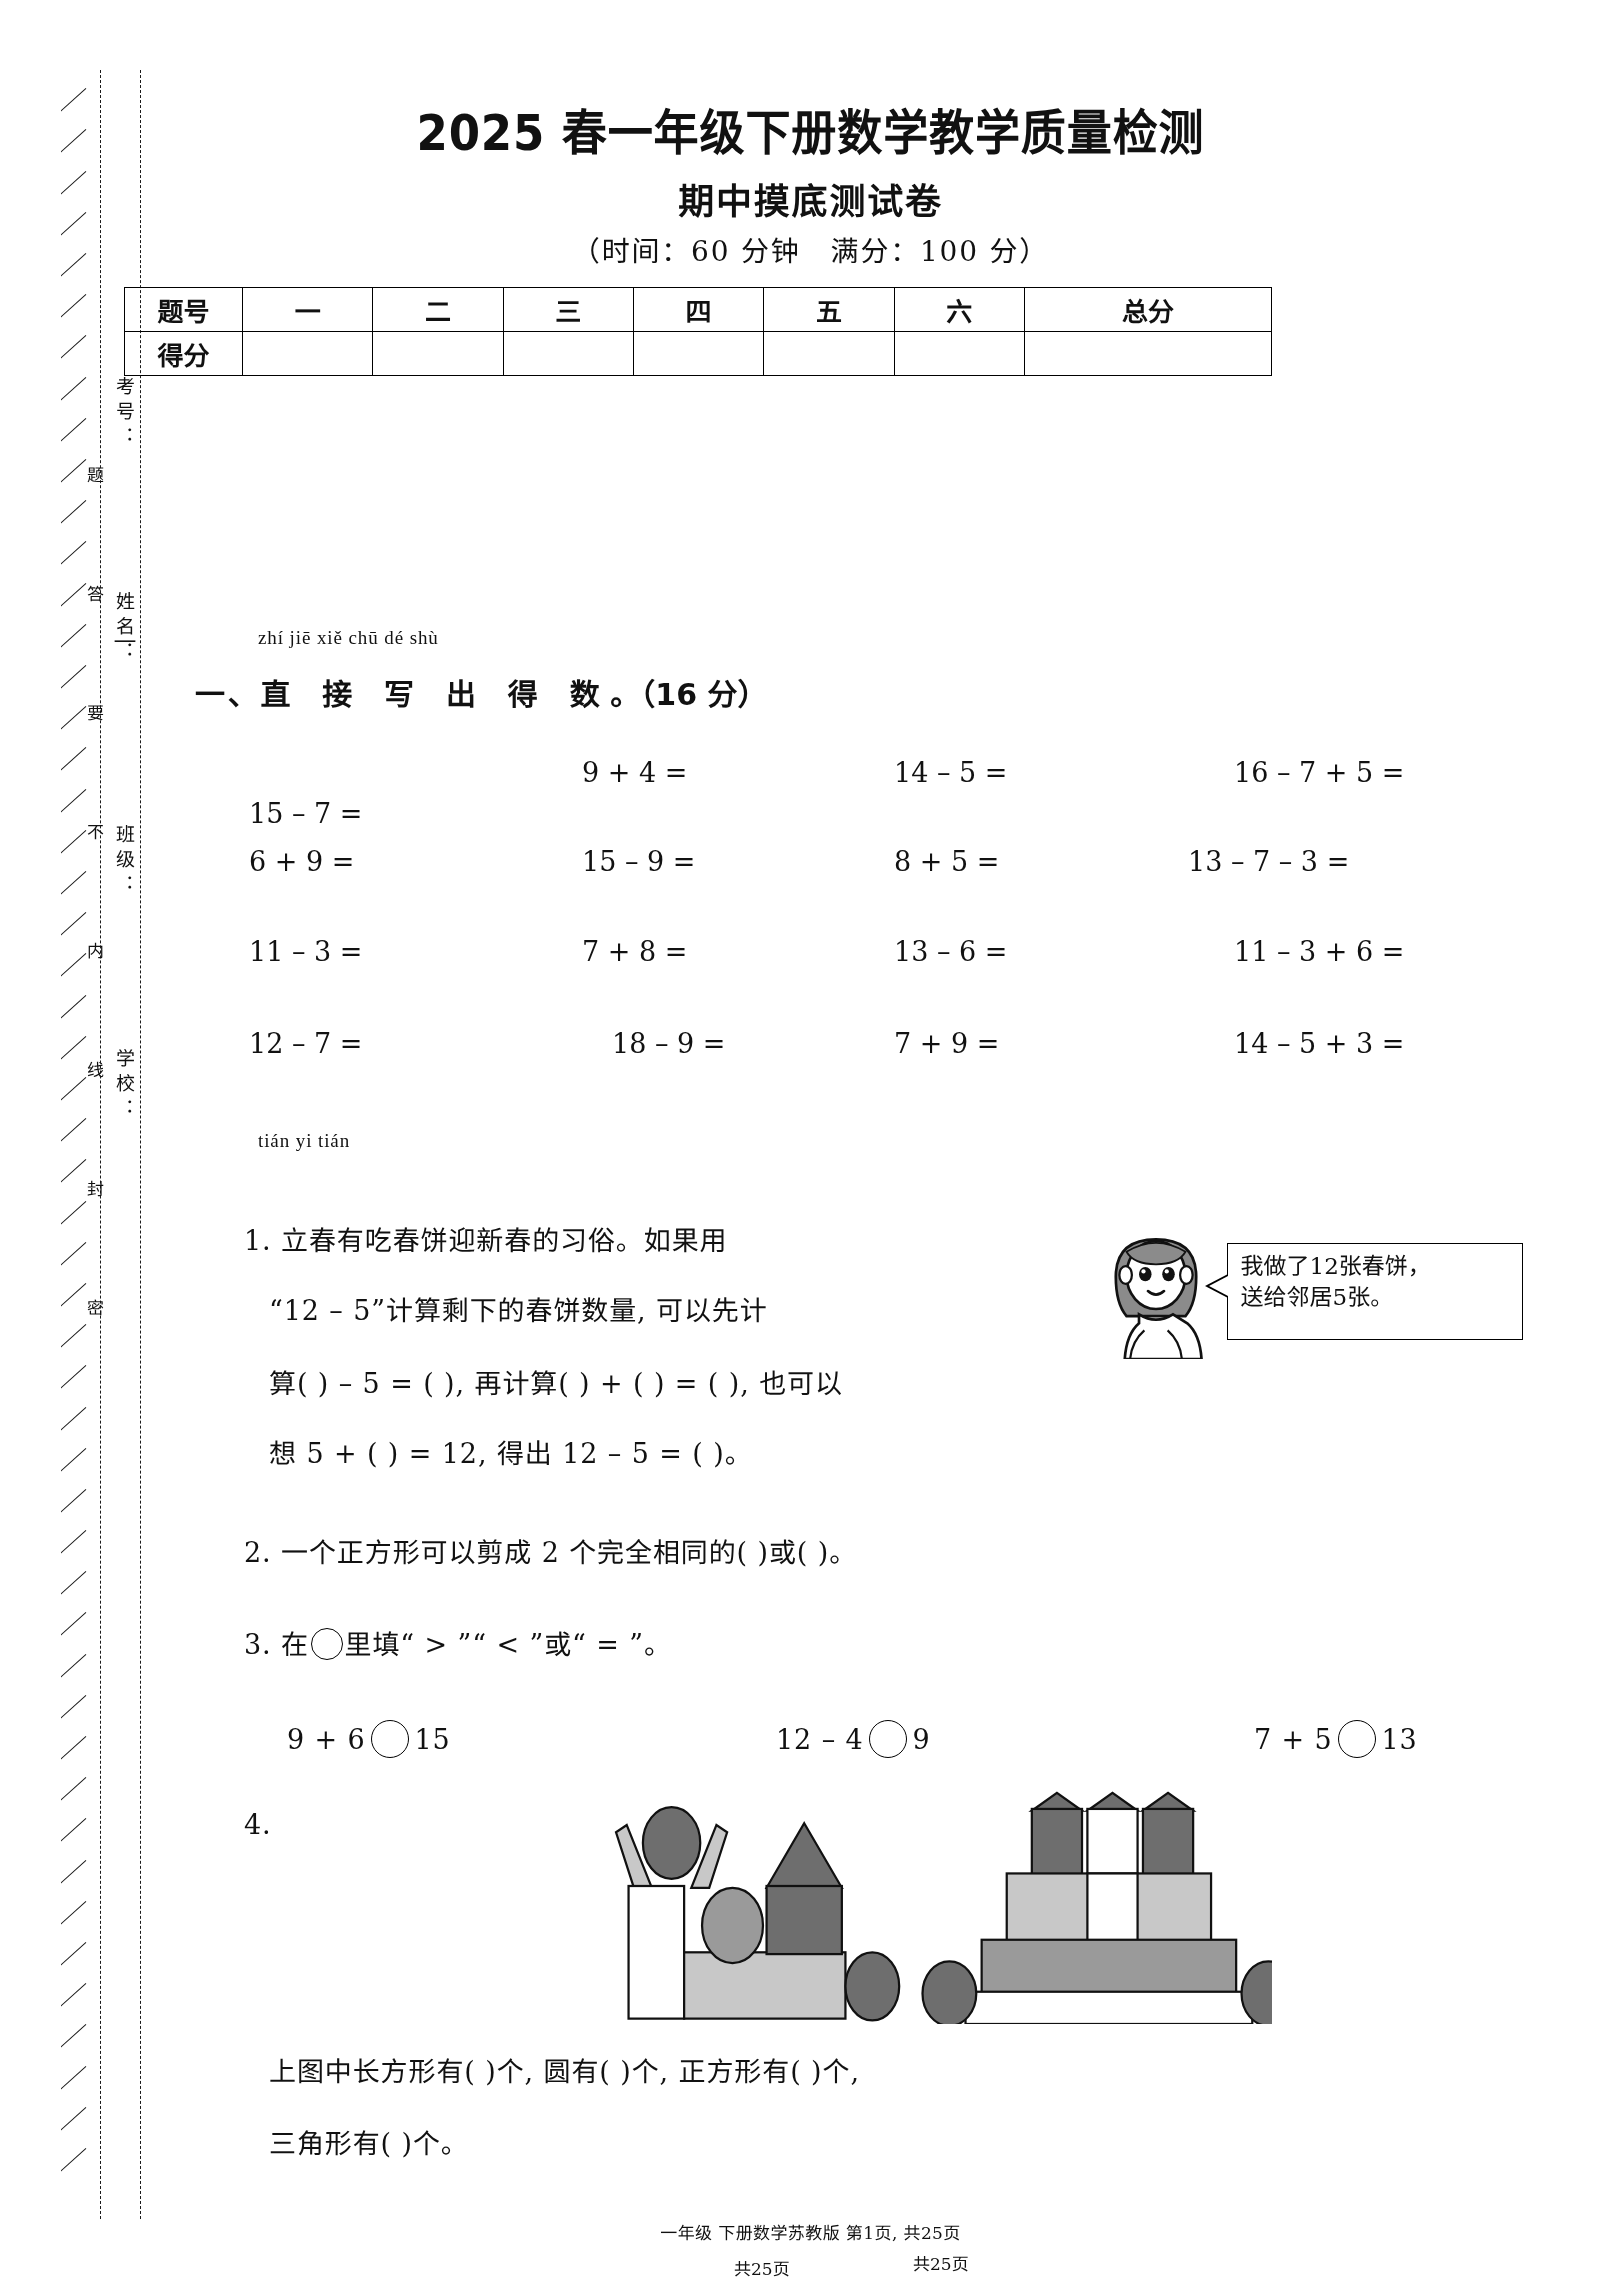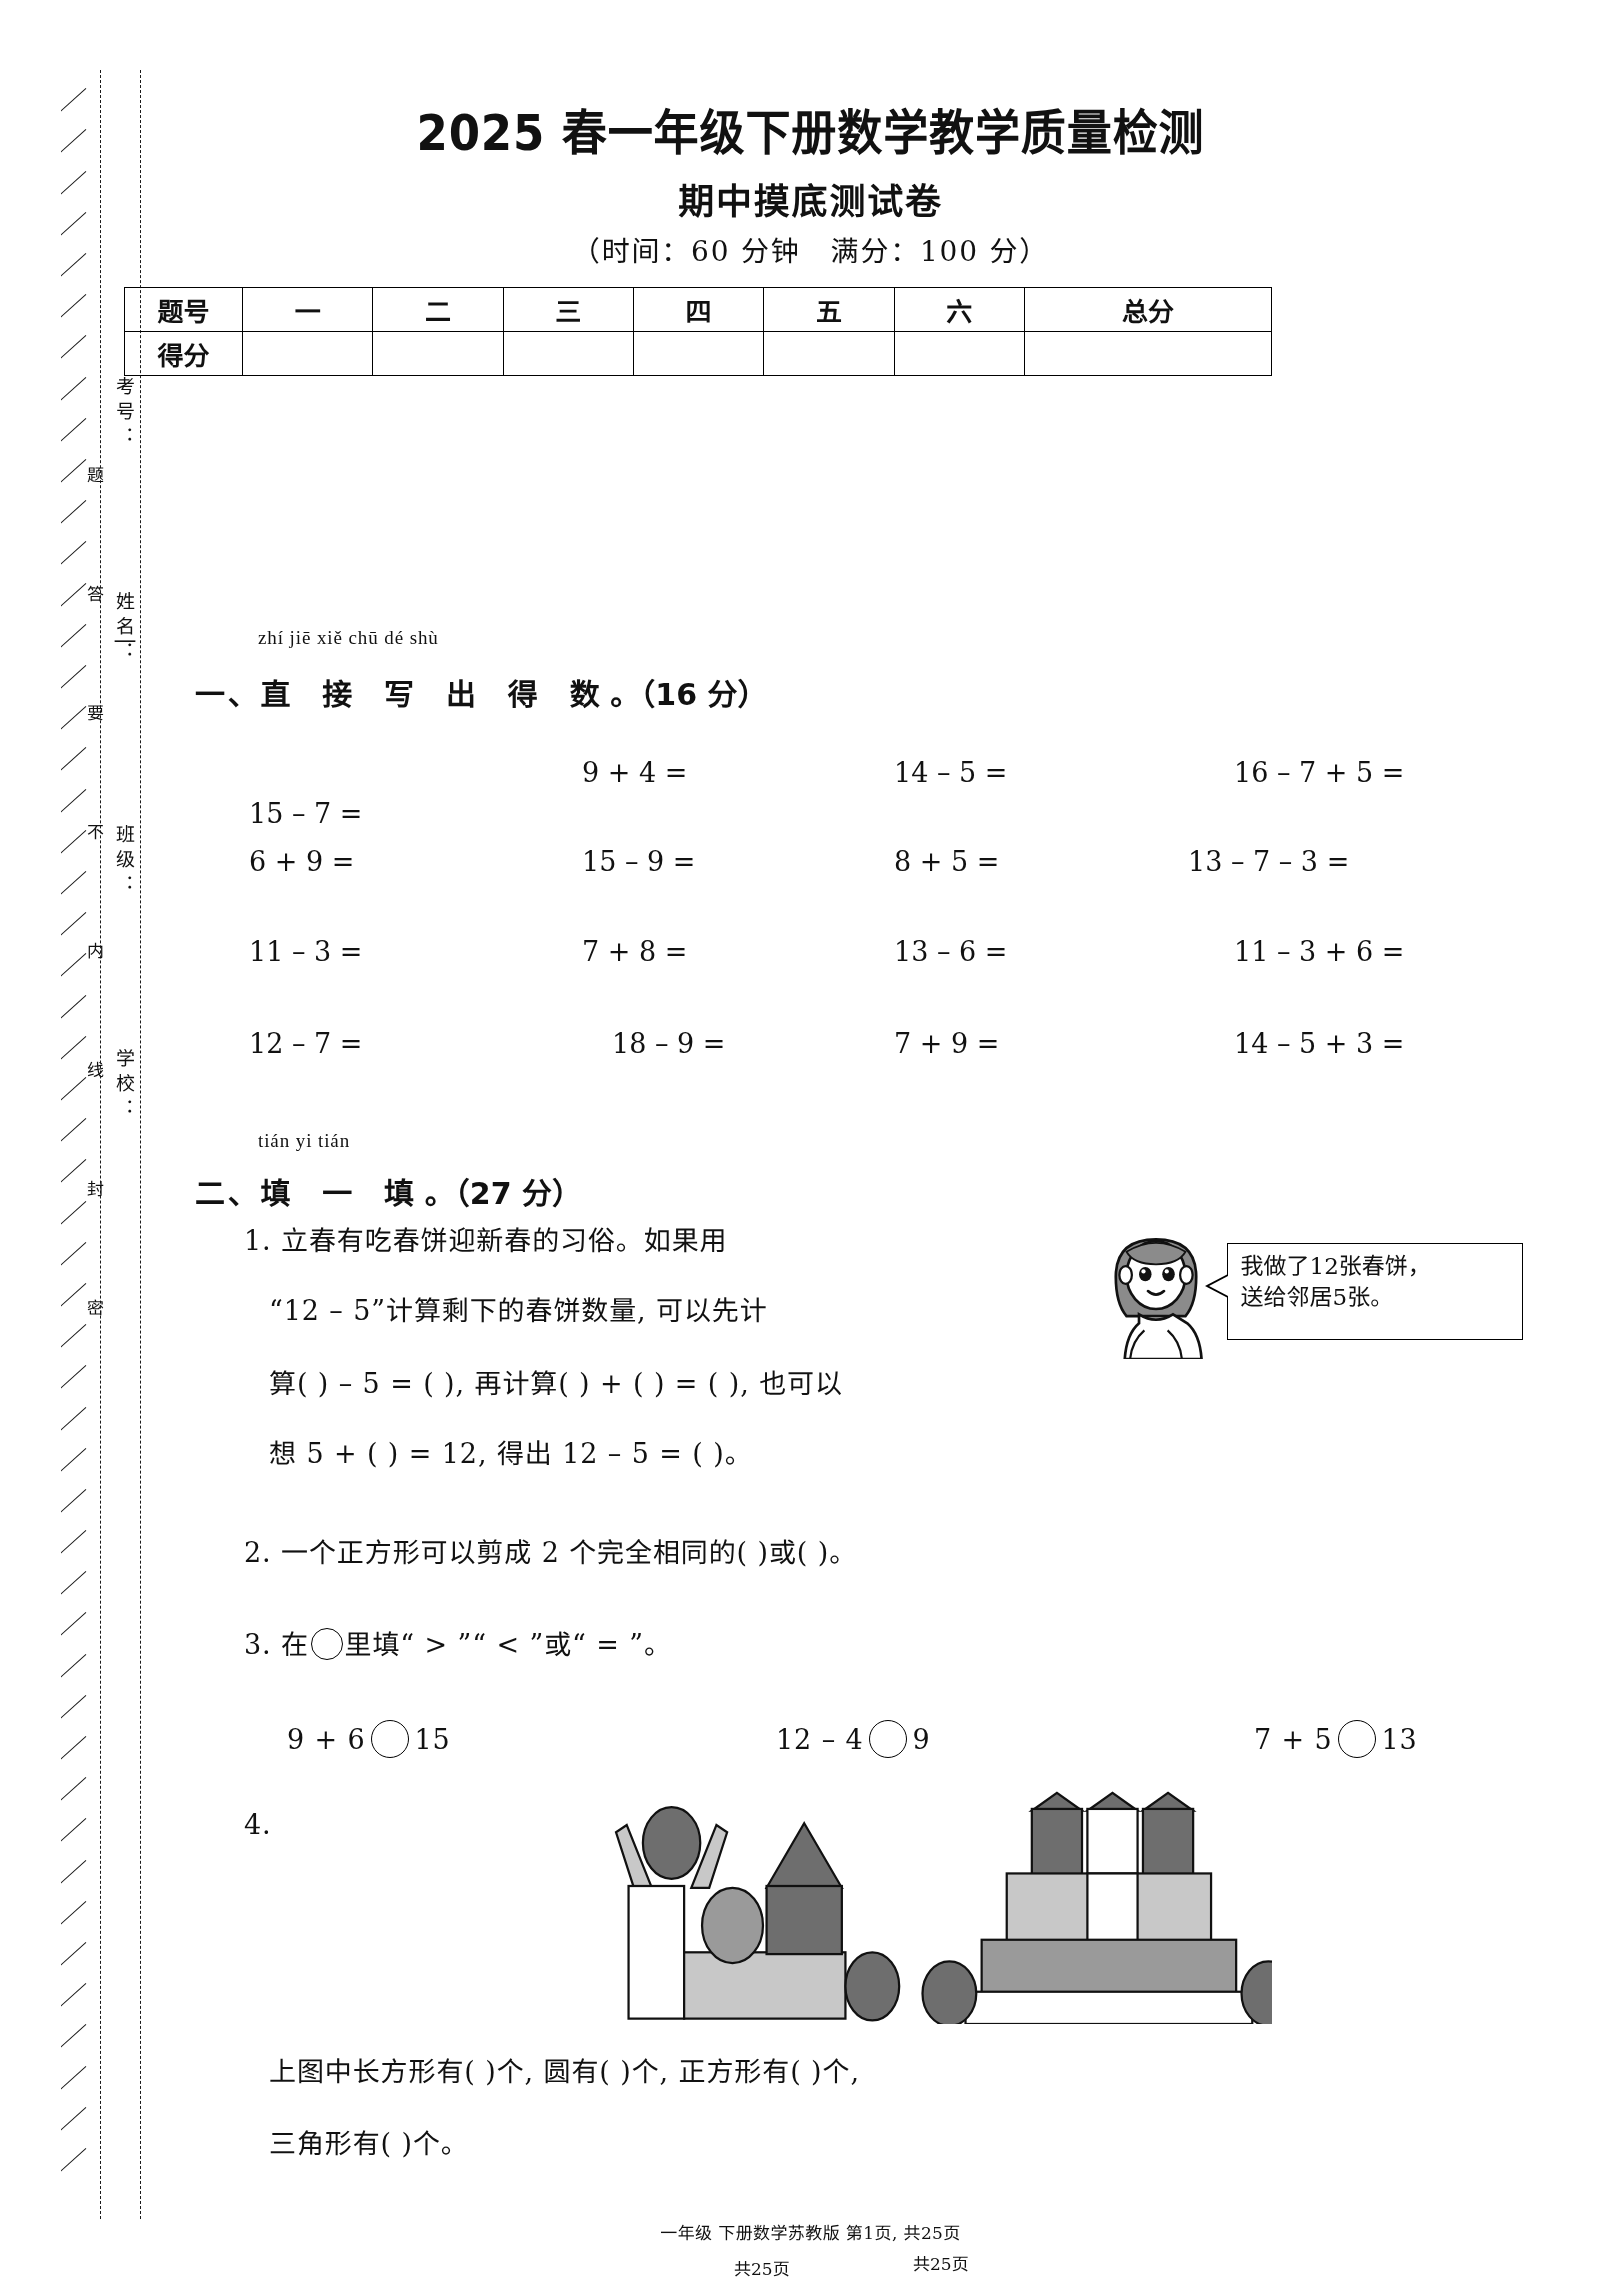--- a/index.html
+++ b/index.html
@@ -247,23 +247,20 @@
   <div class="eq" style="left:582px;top:936px;">7 + 8 =</div>
   <div class="eq" style="left:894px;top:936px;">13 – 6 =</div>
   <div class="eq" style="left:1234px;top:936px;">11 – 3 + 6 =</div>
 
   <div class="eq" style="left:249px;top:1028px;">12 – 7 =</div>
   <div class="eq" style="left:582px;top:1028px;margin-left:30px;">18 – 9 =</div>
   <div class="eq" style="left:894px;top:1028px;">7 + 9 =</div>
   <div class="eq" style="left:1234px;top:1028px;">14 – 5 + 3 =</div>
 
   <div class="pinyin" style="left:258px;top:1130px;">tián yi tián</div>
-  <div class="sec-head" style="left:195px;top:1169px;">
-    <span>二、</span><span class="sp">填 一 填</span><span class="pts">。（27 分）</span>
-  </div>
 
   <div class="qtext" style="left:244px;top:1227px;">1. 立春有吃春饼迎新春的习俗。如果用</div>
   <div class="qtext" style="left:269px;top:1297px;">“12 – 5”计算剩下的春饼数量, 可以先计</div>
   <div class="qtext" style="left:269px;top:1370px;">算(          ) – 5 = (            ), 再计算(          ) + (            ) = (            ), 也可以</div>
   <div class="qtext" style="left:269px;top:1440px;">想 5 + (            ) = 12, 得出 12 – 5 = (            )。</div>
 
   <svg class="shapes" style="left:1089px;top:1225px;" width="134" height="134" viewBox="0 0 150 150">
     <path d="M30 58 q0 -42 45 -42 q45 0 45 42 q0 30 -12 44 l-66 0 q-12 -14 -12 -44 z" fill="#8b8b8b" stroke="#111" stroke-width="3"></path>
     <ellipse cx="75" cy="56" rx="33" ry="38" fill="#fff" stroke="#111" stroke-width="3"></ellipse>
     <path d="M42 30 q33 -20 66 0 q-8 14 -33 14 q-25 0 -33 -14 z" fill="#8b8b8b" stroke="#111" stroke-width="2"></path>

